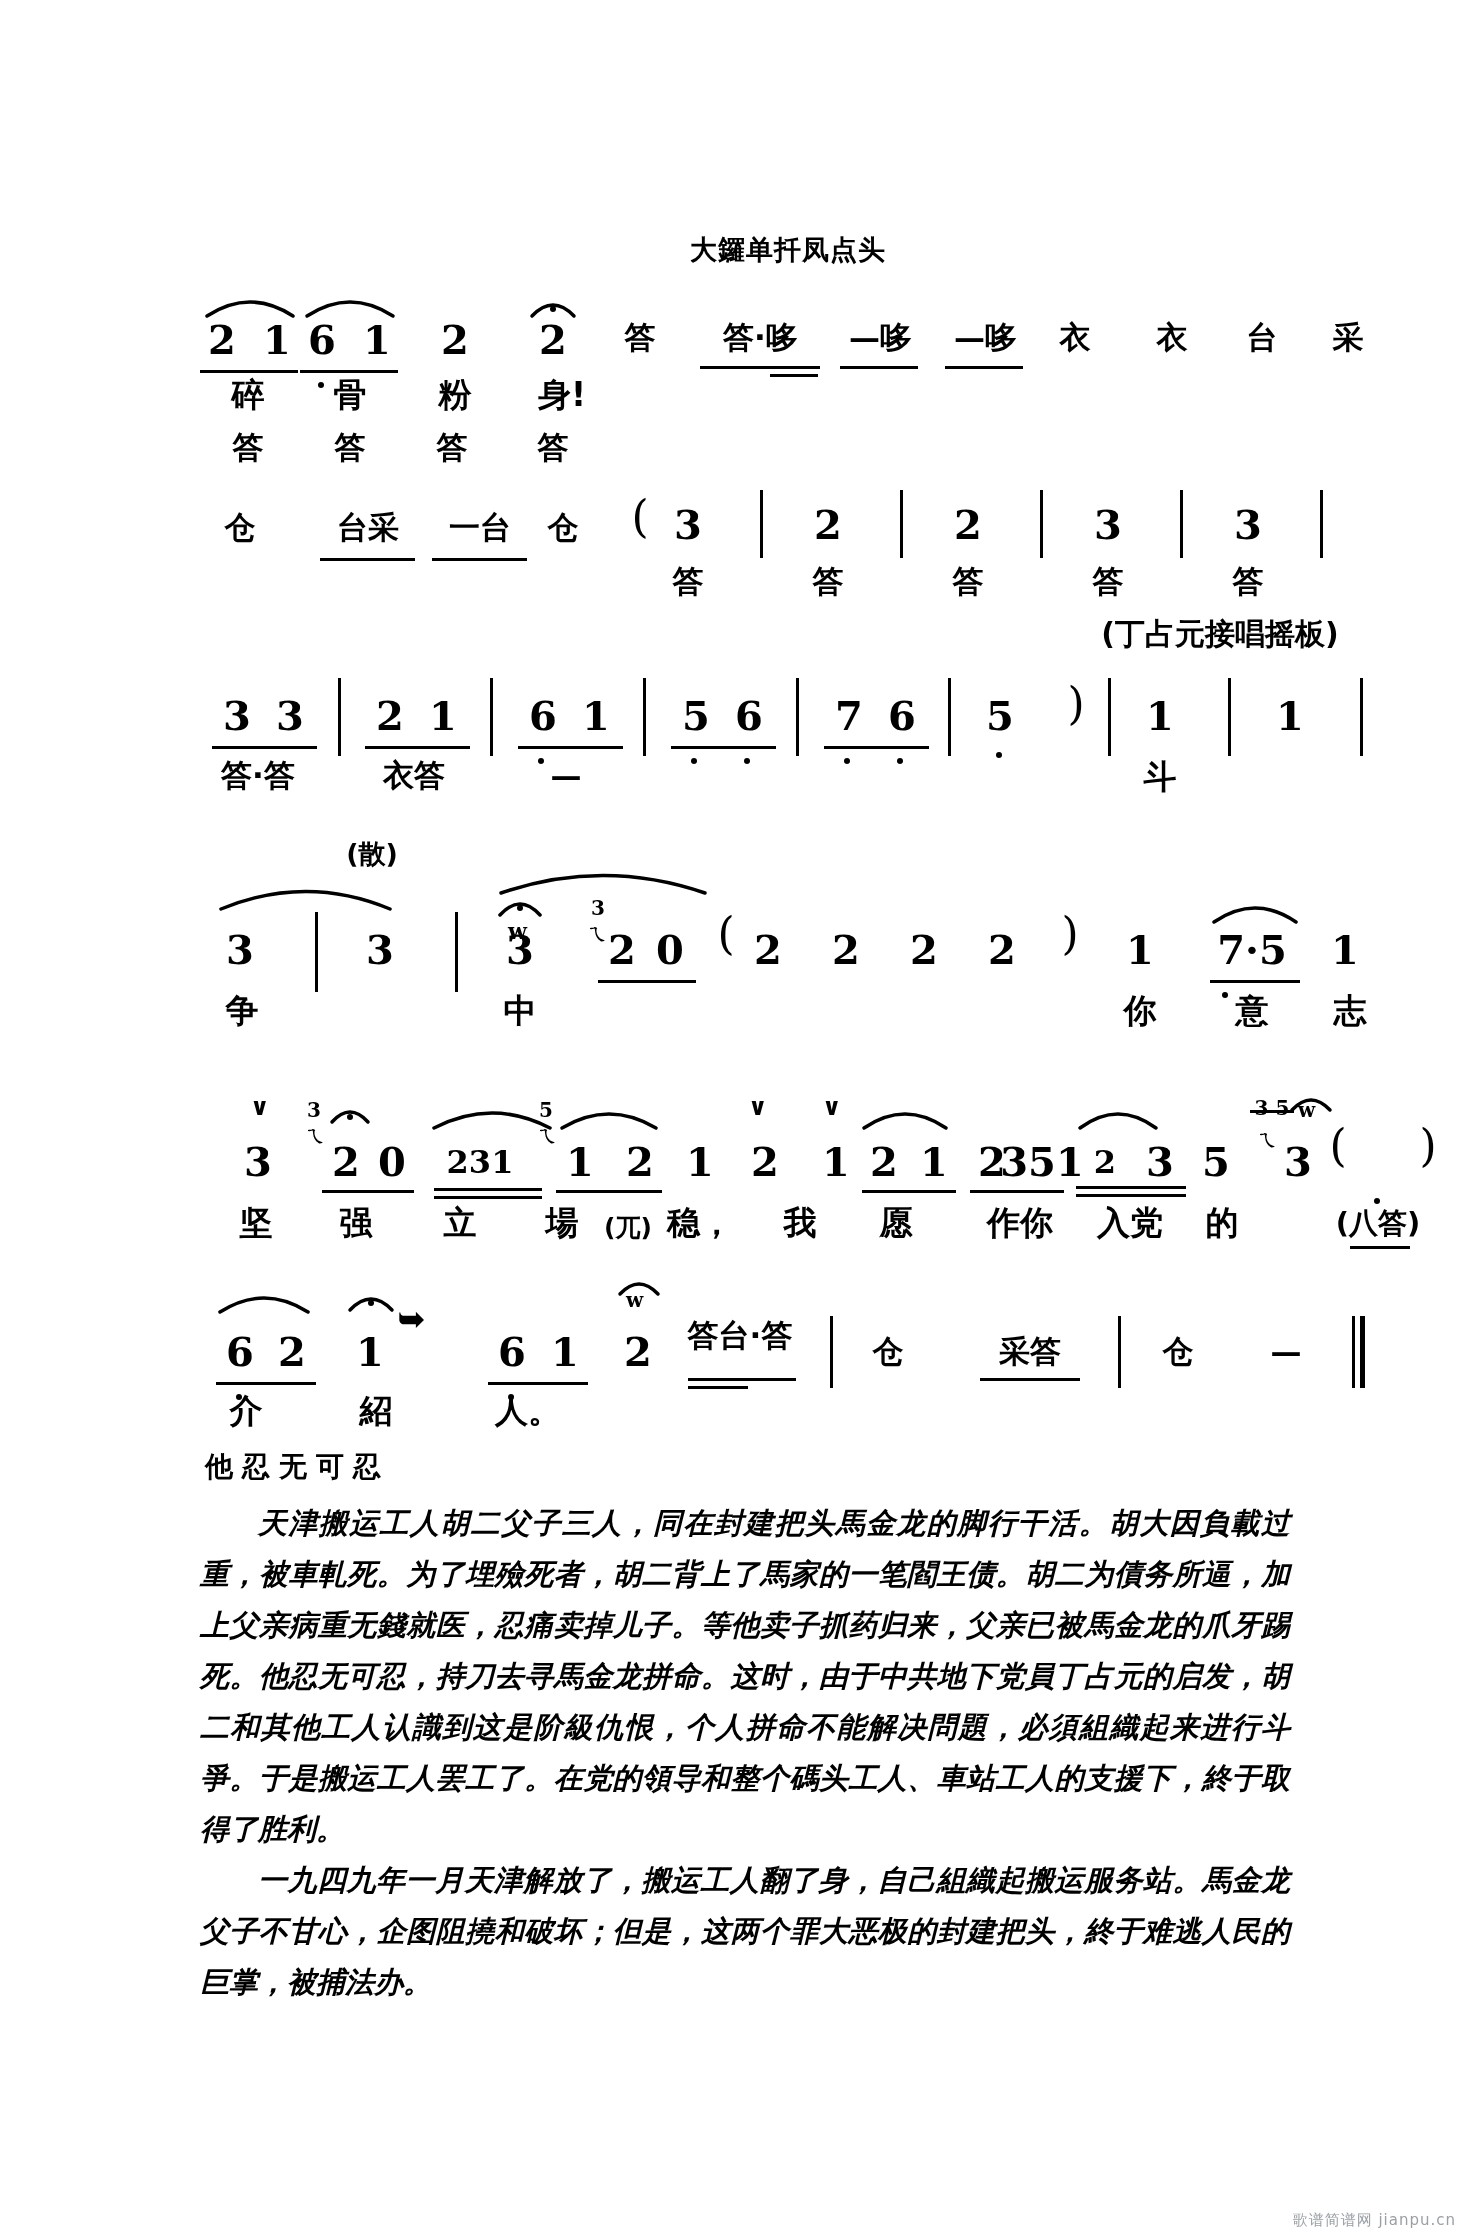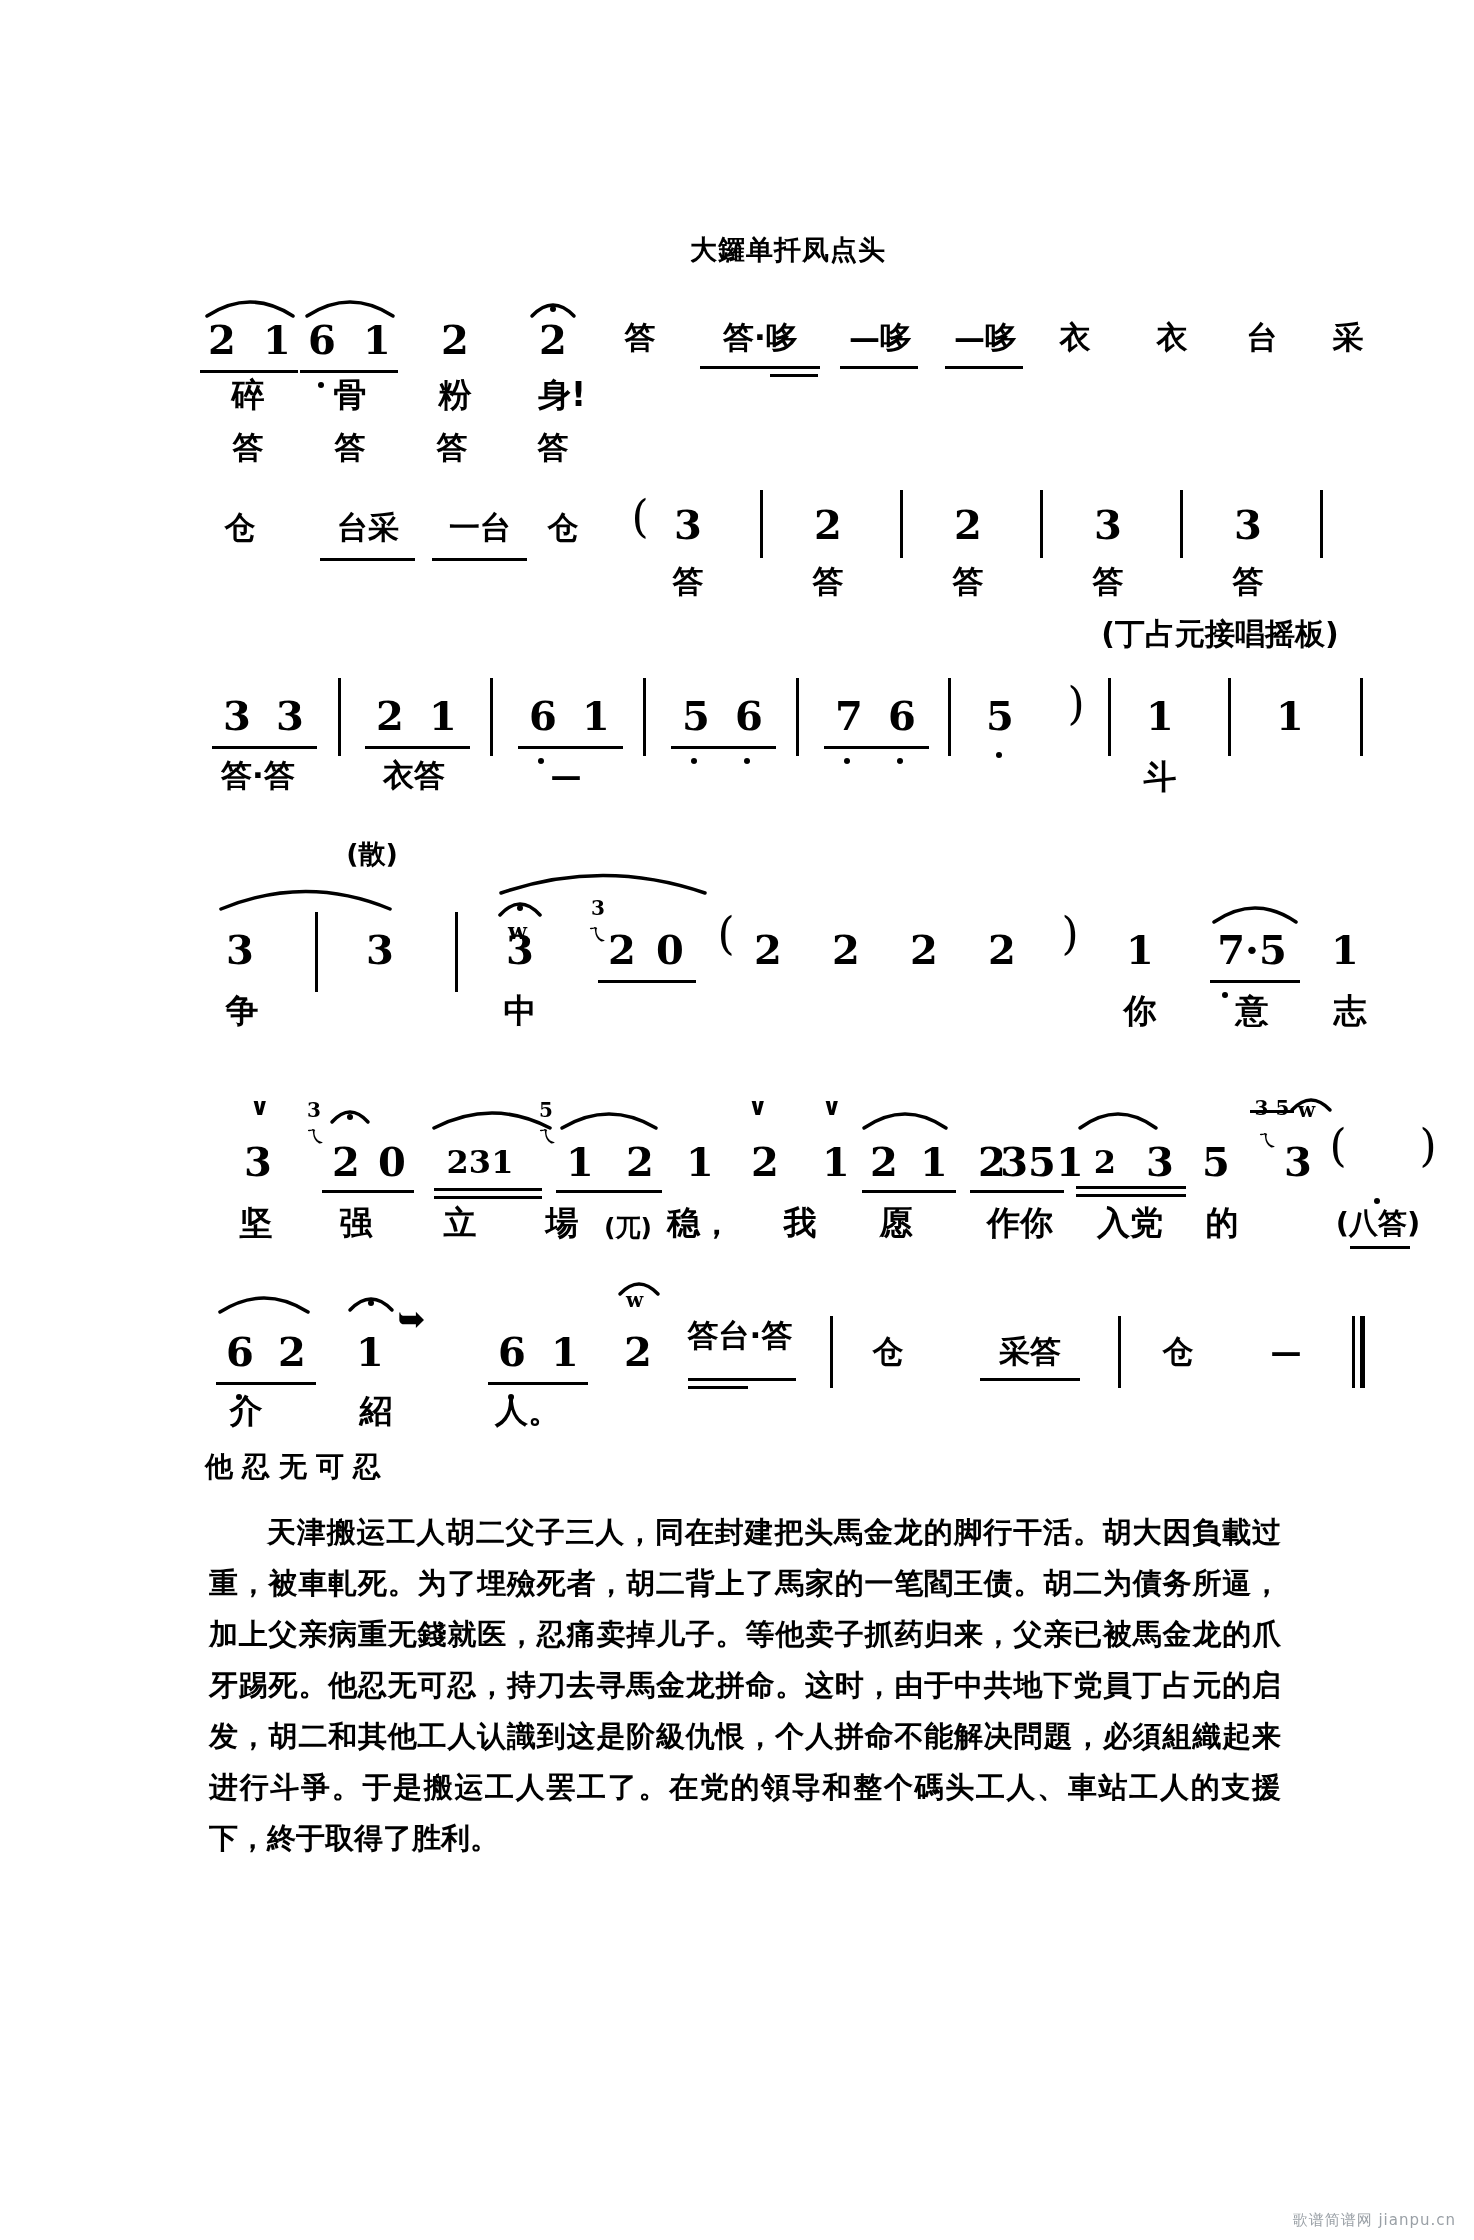--- a/index.html
+++ b/index.html
@@ -61,21 +61,21 @@
     position:absolute;left:205px;top:1448px;
     font-size:28px;font-weight:bold;letter-spacing:9px;
     font-family:"DejaVu Sans","Liberation Sans",sans-serif;
   }
   .prose{
     position:absolute;left:200px;top:1498px;width:1090px;
     font-size:29px;line-height:51px;font-weight:bold;
     text-align:justify;
     font-family:"DejaVu Sans","Liberation Sans",sans-serif;
   }
-  .prose p{margin:9px;text-indent:2em;}
+  .prose p{margin:0;text-indent:2em;font-style:italic;}
 
   .pageno{
     position:absolute;left:0;right:0;top:1978px;text-align:center;
     font-size:30px;font-weight:bold;letter-spacing:2px;
     font-family:"DejaVu Serif","Liberation Serif",serif;
   }
   .watermark{
     position:absolute;right:18px;bottom:10px;
     font-size:15px;color:#9aa0a6;letter-spacing:1px;
     font-family:"DejaVu Sans","Liberation Sans",sans-serif;
@@ -390,16 +390,17 @@
     <div class="dbar" style="left:1352px;top:1316px;height:72px"></div>
 
     <div class="tok han lyr" style="left:246px;top:1394px">介</div>
     <div class="tok han lyr" style="left:376px;top:1394px">紹</div>
     <div class="tok han lyr" style="left:528px;top:1394px">人。</div>
   </div>
 
   <div class="synopsis-head">他忍无可忍</div>
   <div class="prose">
     <p>天津搬运工人胡二父子三人，同在封建把头馬金龙的脚行干活。胡大因負載过重，被車軋死。为了埋殮死者，胡二背上了馬家的一笔閻王债。胡二为債务所逼，加上父亲病重无錢就医，忍痛卖掉儿子。等他卖子抓药归来，父亲已被馬金龙的爪牙踢死。他忍无可忍，持刀去寻馬金龙拼命。这时，由于中共地下党員丁占元的启发，胡二和其他工人认識到这是阶級仇恨，个人拼命不能解决問題，必須組織起来进行斗爭。于是搬运工人罢工了。在党的領导和整个碼头工人、車站工人的支援下，終于取得了胜利。</p>
+    <p>一九四九年一月天津解放了，搬运工人翻了身，自己組織起搬运服务站。馬金龙父子不甘心，企图阻撓和破坏；但是，这两个罪大恶极的封建把头，終于难逃人民的巨掌，被捕法办。</p>
   </div>
 
   <div class="watermark">歌谱简谱网 jianpu.cn</div>
 </div>
 
 </body></html>

